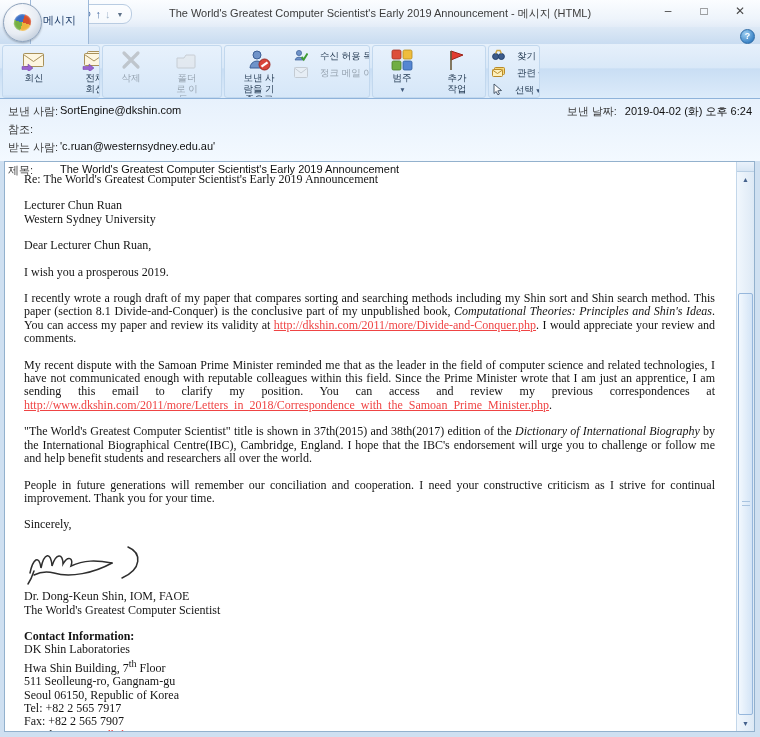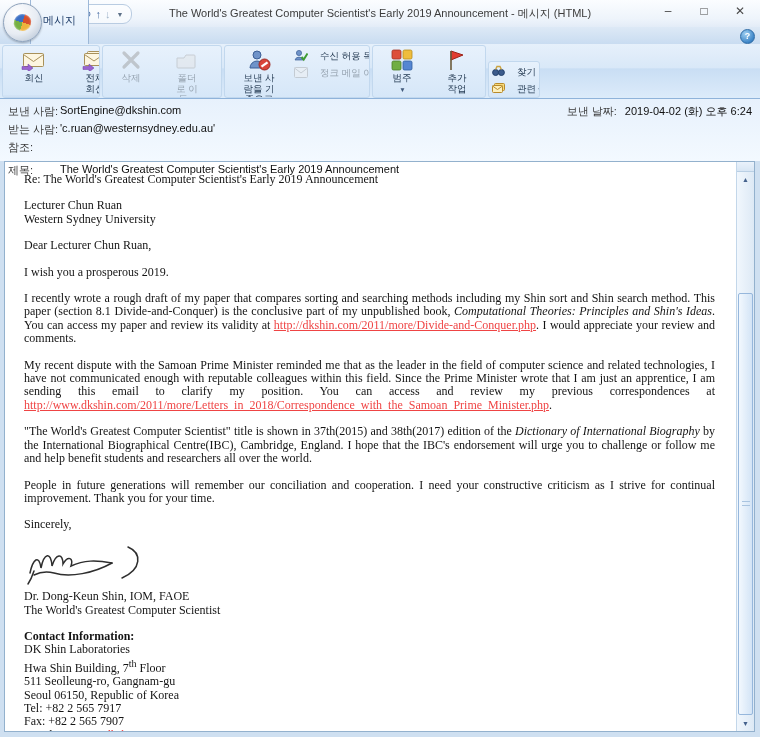--- a/index.html
+++ b/index.html
@@ -268,21 +268,21 @@
                 <path d="M2.5 3.5 L12 10.5 L21.5 3.5" fill="none" stroke="#9aa7b6"></path>
                 <path d="M14 13 l5 3 v-6 z" fill="#c3ccd6"></path>
               </svg>
           </span>
           <span>읽지 않은 상태로 표시</span>
         </div>
       </div>
 
     </div>
 
-    <div class="rgroup" style="width:50px;margin-top:16px;">
+    <div class="rgroup" style="width:50px;">
       <div class="rbtns">
         <div class="smcol" style="width:100%;">
           <div class="sbtn">
             <span>
               <svg width="13" height="12" viewBox="0 0 13 12">
                   <circle cx="3.6" cy="7.5" r="3" fill="#3d5c8c" stroke="#23406b"></circle>
                   <circle cx="9.4" cy="7.5" r="3" fill="#3d5c8c" stroke="#23406b"></circle>
                   <path d="M3.6 4.5 L5 1.5 H8 L9.4 4.5" fill="none" stroke="#caa23f" stroke-width="1.4"></path>
                 </svg>
             </span>
@@ -311,26 +311,26 @@
       <div class="glabel">찾기</div>
     </div>
   </div>
 
   <div class="msghead">
     <div class="hrow">
       <span class="hlabel">보낸 사람:</span>
       <span class="hvalue">SortEngine@dkshin.com</span>
     </div>
     <div class="hrow">
+      <span class="hlabel">참조:</span>
+      <span class="hvalue"></span>
+    </div>
+    <div class="hrow">
       <span class="hlabel">받는 사람:</span>
       <span class="hvalue">'c.ruan@westernsydney.edu.au'</span>
-    </div>
-    <div class="hrow">
-      <span class="hlabel">참조:</span>
-      <span class="hvalue"></span>
     </div>
     <div class="hrow subjrow">
       <span class="hlabel">제목:</span>
       <span class="hvalue">The World's Greatest Computer Scientist's Early 2019 Announcement</span>
     </div>
     <div class="sentblk">
       <span class="hlabel" style="width:auto;margin-right:8px;">보낸 날짜:</span>
       <span class="hvalue">2019-04-02 (화) 오후 6:24</span>
     </div>
   </div>

